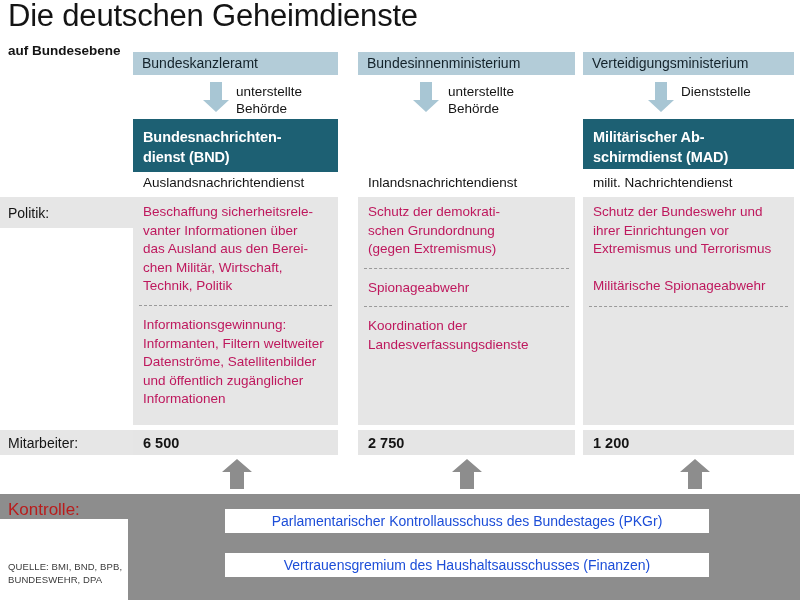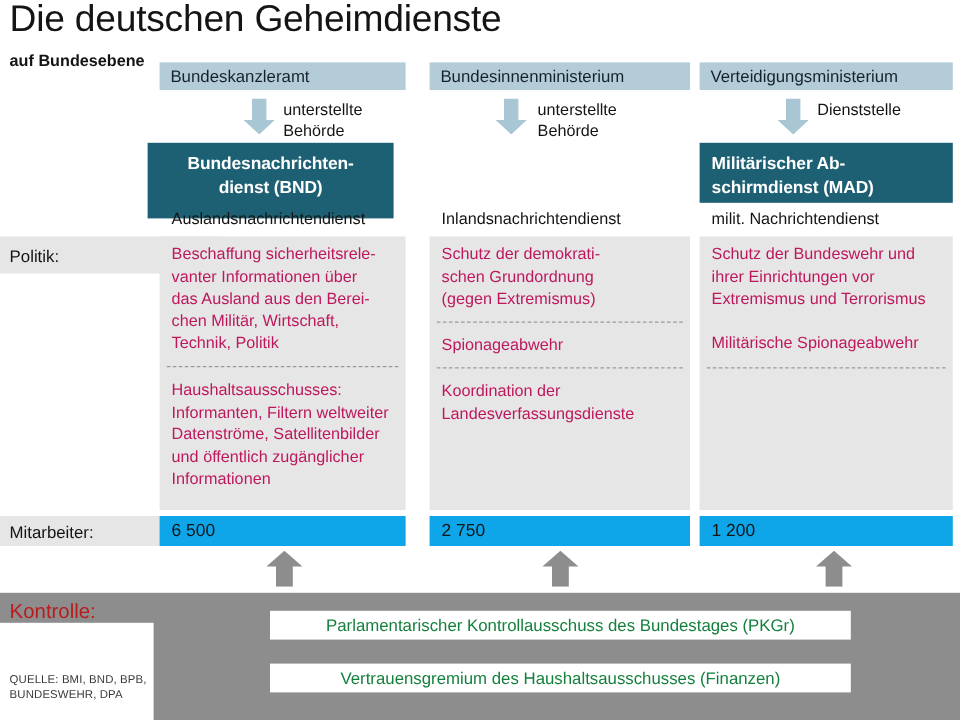--- a/index.html
+++ b/index.html
@@ -86,42 +86,42 @@
     font-size:14px;
     color:#141414;
     padding-left:8px;
     box-sizing:border-box;
     display:flex;align-items:center;
   }
 
   
   .staffbar{
     position:absolute;
-    background:#0ea5e9;
+    background:#e5e5e5;
     height:25px;
     display:flex;align-items:center;
-    font-size:14.5px;font-weight:normal;color:#141414;
+    font-size:14.5px;font-weight:bold;color:#141414;
     padding-left:10px;box-sizing:border-box;
   }
   .arrow-up{position:absolute;width:30px;height:30px;}
 
   
   .controlpanel{
     position:absolute;
     background:#8d8d8d;
   }
   .control-notch{
     position:absolute;
     background:#ffffff;
   }
   .controlrow{
     position:absolute;
     background:#ffffff;
     display:flex;align-items:center;justify-content:center;
-    font-size:14px;color:#15803d;
+    font-size:14px;color:#1d4ed8;
   }
   .kontrolle-label{
     position:absolute;
     font-size:17px;color:#b91c1c;white-space:nowrap;
   }
   .source{
     position:absolute;
     font-size:9.5px;line-height:13px;color:#3a3a3a;
     letter-spacing:0.1px;
   }
@@ -147,35 +147,35 @@
   <div class="arrow-down" style="left:203px;top:82px;">
     <svg width="26" height="30" viewBox="0 0 26 30">
         <polygon points="7,0 19,0 19,18 26,18 13,30 0,18 7,18" fill="#a8c6d4"></polygon>
       </svg>
   </div>
   <div class="arrow-label" style="left:236px;top:83px;">
     <div>unterstellte</div>
     <div>Behörde</div>
   </div>
 
-  <div class="agency" style="left:123px;top:119px;width:205px;height:63px;text-align:center;">
+  <div class="agency" style="left:133px;top:119px;width:205px;height:53px;">
     <div>Bundesnachrichten-</div>
     <div>dienst (BND)</div>
   </div>
 
   <div class="subtitle-line" style="left:133px;top:175px;width:205px;">Auslandsnachrichtendienst</div>
 
   <div class="taskpanel" style="left:133px;top:197px;width:205px;height:228px;"></div>
   <div class="taskblock" style="left:133px;top:203px;width:205px;white-space:pre-line;">Beschaffung sicherheitsrele-
 vanter Informationen über
 das Ausland aus den Berei-
 chen Militär, Wirtschaft,
 Technik, Politik</div>
   <div class="dotted" style="left:139px;top:305px;width:193px;"></div>
-  <div class="taskblock" style="left:133px;top:316px;width:205px;white-space:pre-line;">Haushaltsausschusses:
+  <div class="taskblock" style="left:133px;top:316px;width:205px;white-space:pre-line;">Informationsgewinnung:
 Informanten, Filtern weltweiter
 Datenströme, Satellitenbilder
 und öffentlich zugänglicher
 Informationen</div>
 
   <div class="staffbar" style="left:133px;top:430px;width:205px;">6 500</div>
 
   <div class="arrow-up" style="left:222px;top:459px;">
     <svg width="30" height="30" viewBox="0 0 30 30">
         <polygon points="15,0 30,13 22,13 22,30 8,30 8,13 0,13" fill="#8d8d8d"></polygon>

